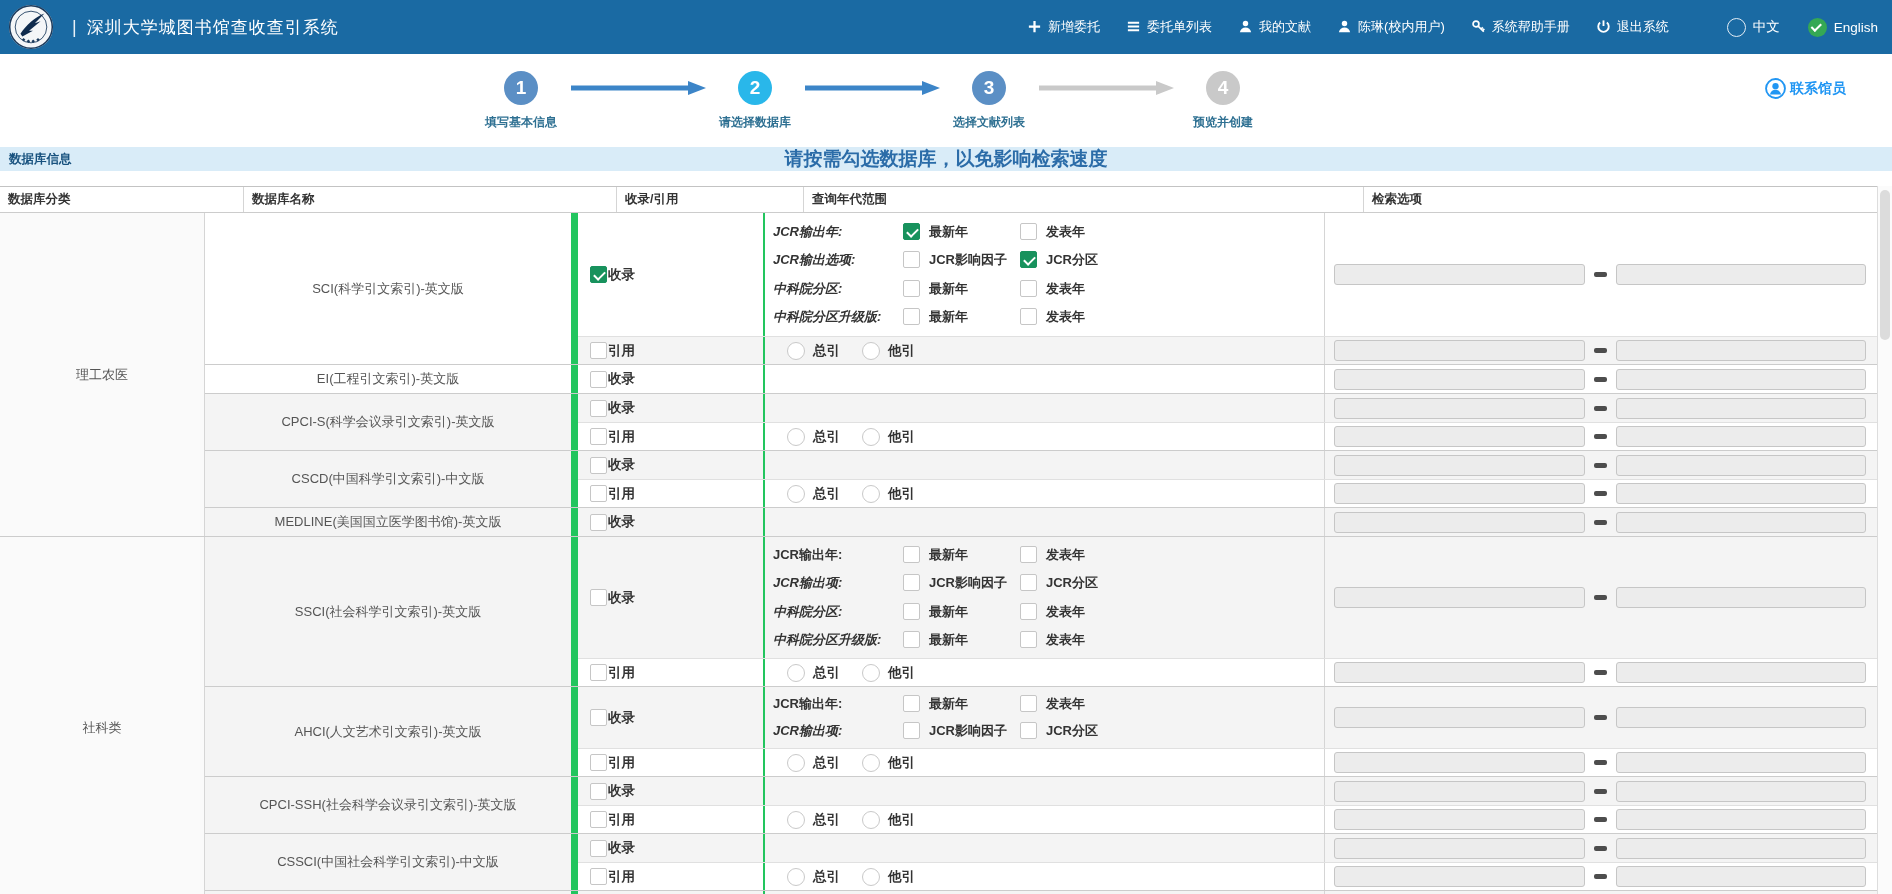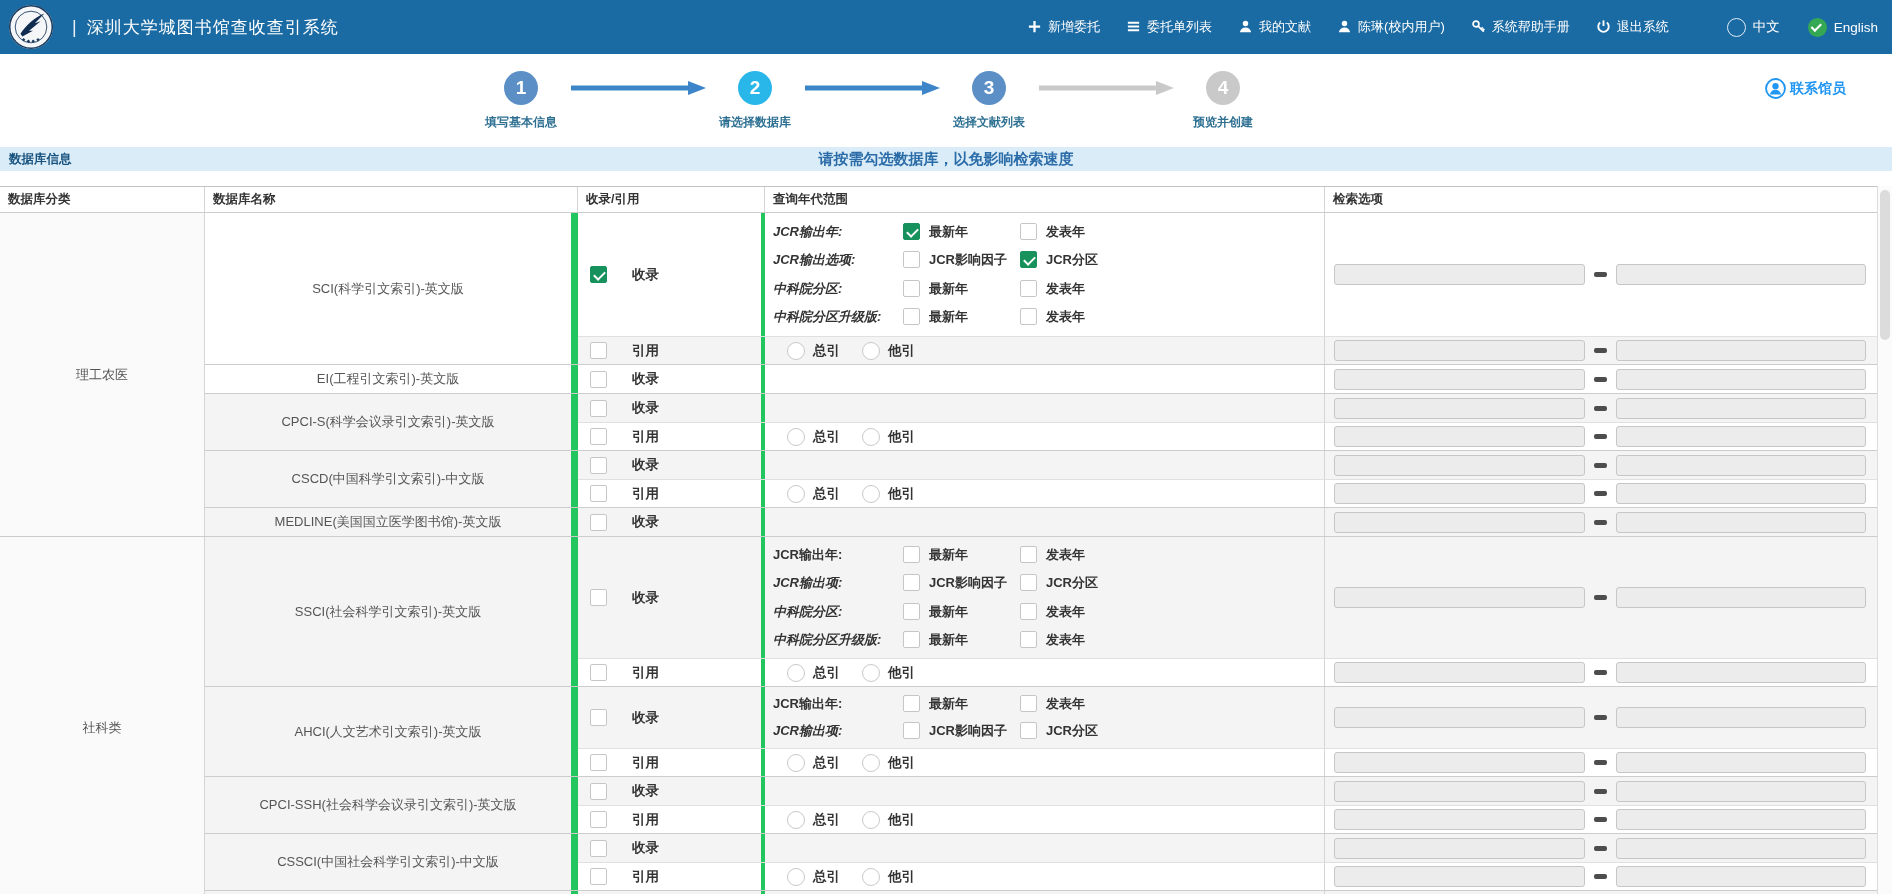--- a/index.html
+++ b/index.html
@@ -35,48 +35,48 @@
   .step-label { position:absolute; top:43px; left:50%; transform:translateX(-50%); white-space:nowrap;
     font-size:12px; font-weight:bold; color:#2e7092; }
   .connector { width:200px; height:34px; display:flex; align-items:center; justify-content:center; }
   .contact-link { position:absolute; right:46px; top:24px; display:flex; align-items:center; gap:4px;
     color:#2196f3; font-size:14px; font-weight:bold; cursor:pointer; }
   .contact-link svg { width:21px; height:21px; }
 
   
   .info-bar { position:relative; height:24px; background:#d9ecf8; display:flex; align-items:center; }
   .info-section-label { font-size:12.5px; font-weight:bold; color:#17517e; padding-left:9px; }
-  .info-notice { position:absolute; left:0; right:0; text-align:center; font-size:15px; font-weight:bold; color:#2b6ca8; }
+  .info-notice { position:absolute; left:0; right:0; text-align:center; font-size:19px; font-weight:bold; color:#2b6ca8; }
 
   
   .table-wrap { margin-top:15px; position:relative; }
   .thead { display:flex; height:27px; border-top:1px solid #c3c3c3; border-bottom:1px solid #ccc; align-items:center; }
   .th { font-size:12.5px; font-weight:600; color:#333; padding-left:8px; height:100%; display:flex; align-items:center;
     border-right:1px solid #d5d5d5; }
-  .th:nth-child(1){ width:205px; }
+  .th:nth-child(1){ width:244px; }
   .th:nth-child(2){ width:373px; }
   .th:nth-child(3){ width:187px; }
   .th:nth-child(4){ width:560px; }
   .th:nth-child(5){ flex:1; border-right:none; }
 
   .group-row { display:flex; }
   .group-row + .group-row { border-top:1px solid #ccc; }
   .cat-cell { width:205px; border-right:1px solid #d5d5d5; display:flex; align-items:center; justify-content:center;
     background:#fafafa; font-size:13px; color:#555; }
   .dbs-col { flex:1; display:flex; flex-direction:column; }
   .db-row { display:flex; }
   .db-row + .db-row { border-top:1px solid #ccc; }
   .name-cell { width:373px; border-right:7px solid #22c55e; display:flex; align-items:center; justify-content:center;
     font-size:13px; color:#555; text-align:center; padding:0 6px; }
   .subrows-col { flex:1; display:flex; flex-direction:column; }
   .sub-row { display:flex; }
   .sub-row + .sub-row { border-top:1px solid #e0e0e0; }
   .stripe { background:#f4f4f4; }
 
-  .check-cell { width:187px; border-right:4px solid #22c55e; display:flex; align-items:center; padding-left:12px; gap:25px; }
+  .check-cell { width:187px; border-right:2px solid #22c55e; display:flex; align-items:center; padding-left:12px; gap:1px; }
   .check-label { font-size:13.5px; font-weight:600; color:#333; }
 
   .checkbox { width:17px; height:17px; border:1px solid #c6c6c6; background:#fff; border-radius:2px; position:relative; cursor:pointer; flex:0 0 17px; }
   .checkbox.checked { background:#18925d; border-color:#18925d; }
   .checkbox.checked::after { content:""; position:absolute; left:3px; top:4px; width:9px; height:5px;
     border-left:2px solid #fff; border-bottom:2px solid #fff; transform:rotate(-45deg); }
 
   .opts-cell { width:560px; border-right:1px solid #d5d5d5; display:flex; flex-direction:column; justify-content:space-evenly; padding:2px 0; }
   .opt-line { display:flex; align-items:center; height:24px; padding-left:8px; }
   .opt-label { width:130px; font-size:13px; font-weight:600; color:#333; }

